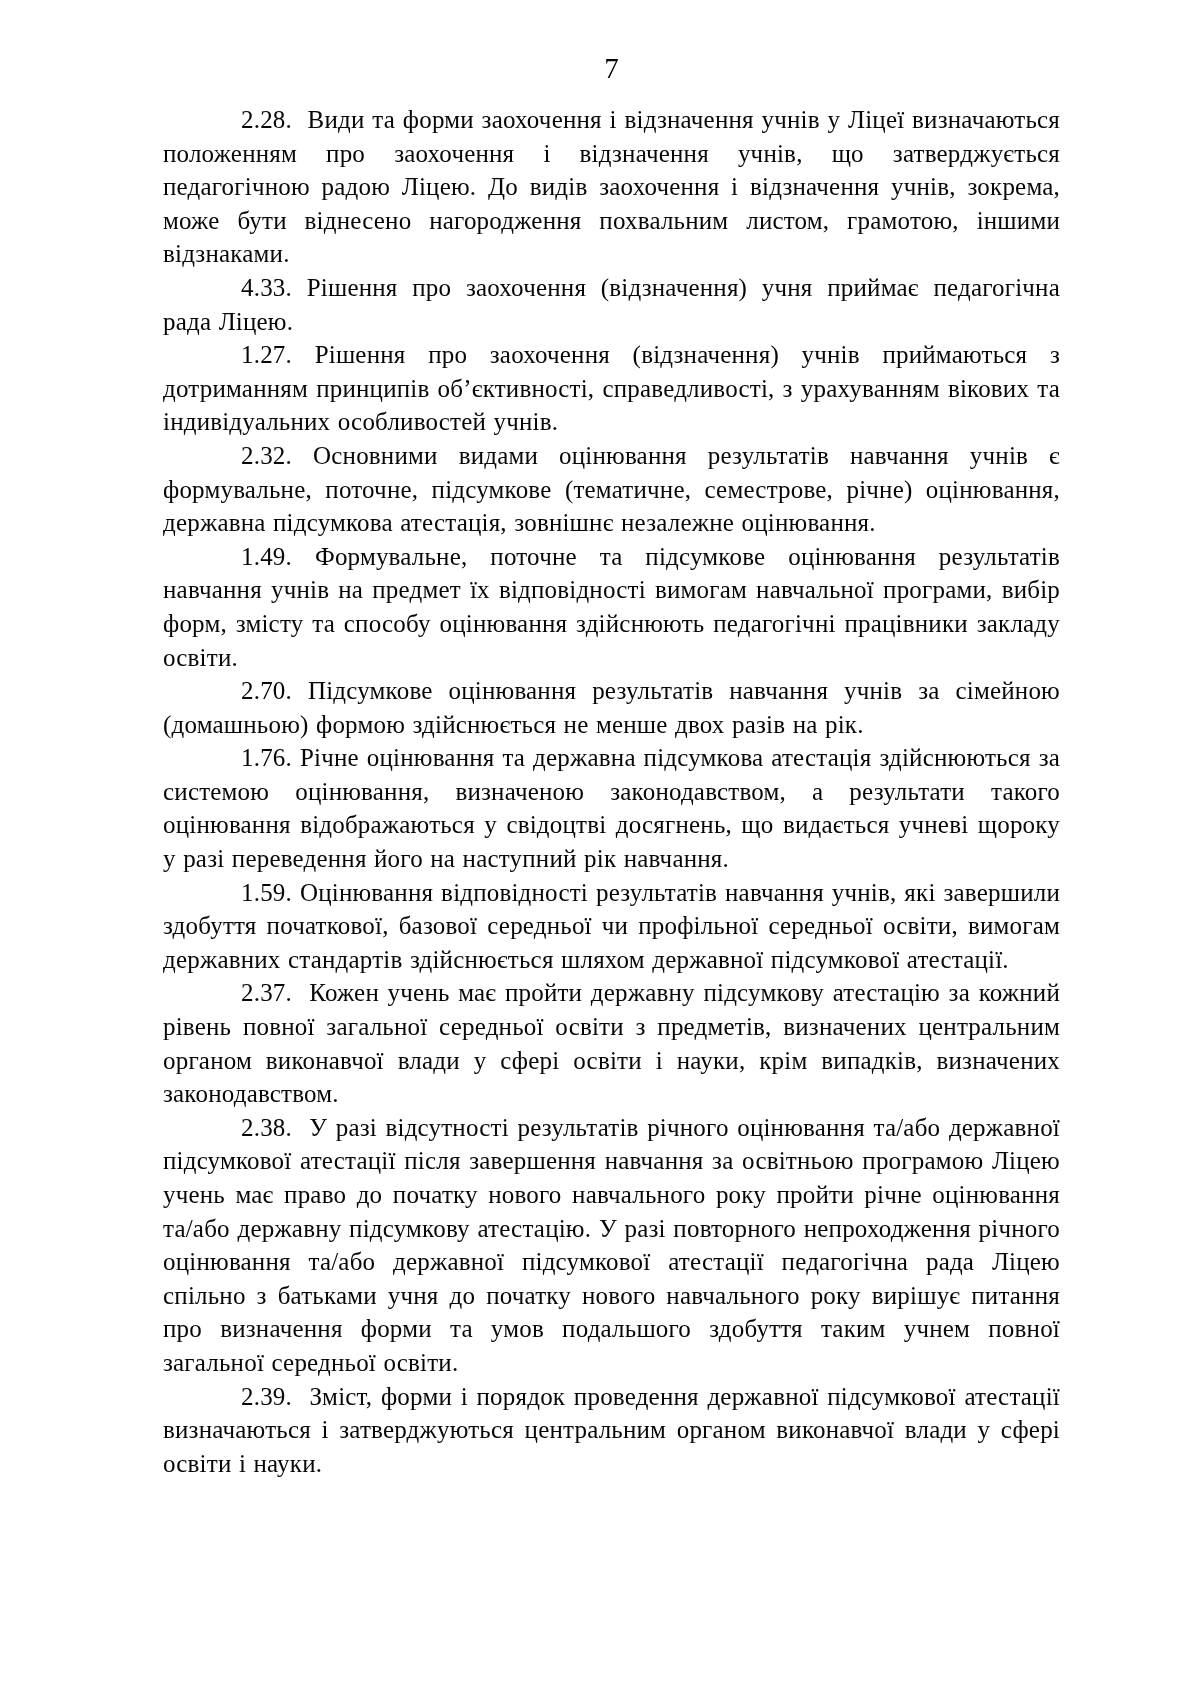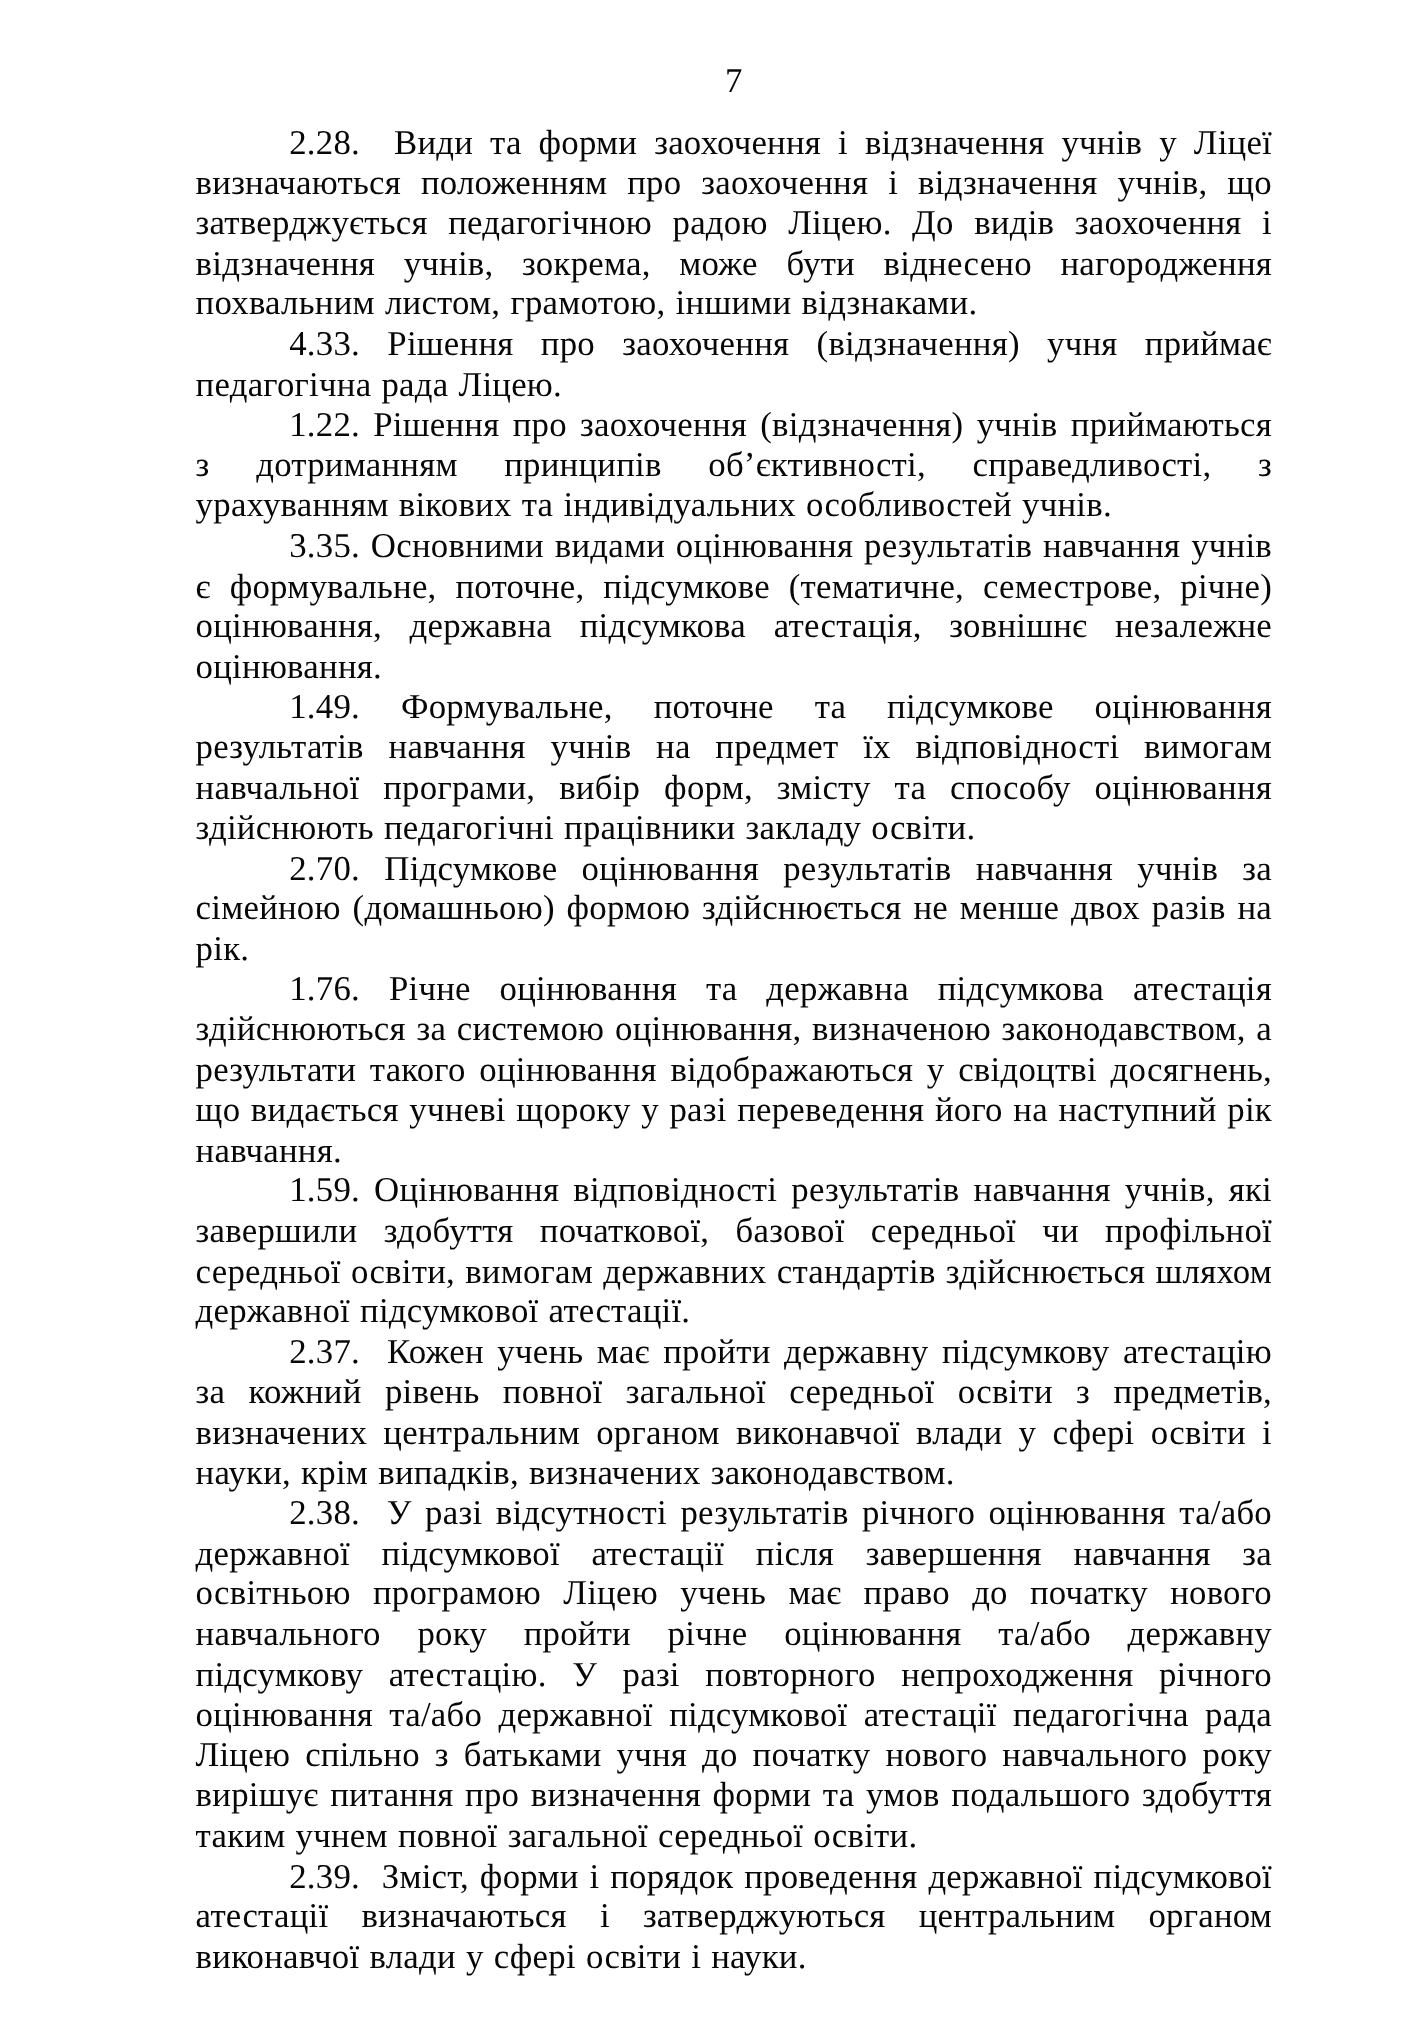--- a/index.html
+++ b/index.html
@@ -19,38 +19,38 @@
     overflow: hidden;
   }
   .page-number {
     text-align: center;
     font-size: 29px;
     line-height: 33px;
     margin: 0 0 18px 0;
   }
   .content p {
     margin: 0;
-    font-size: 29px;
+    font-size: 25px;
     line-height: 33.6px;
     text-align: justify;
     text-indent: 78px;
     word-spacing: 1px;
     letter-spacing: 0.2px;
   }
 </style>
 </head>
 <body>
 
 <div class="page">
   <div class="page-number">7</div>
   <div class="content">
       <p>2.28.&nbsp; Види та форми заохочення і відзначення учнів у Ліцеї визначаються положенням про заохочення і відзначення учнів, що затверджується педагогічною радою Ліцею. До видів заохочення і відзначення учнів, зокрема, може бути віднесено нагородження похвальним листом, грамотою, іншими відзнаками.</p>
       <p>4.33. Рішення про заохочення (відзначення) учня приймає педагогічна рада Ліцею.</p>
-      <p>1.22. Рішення про заохочення (відзначення) учнів приймаються з дотриманням принципів об’єктивності, справедливості, з урахуванням вікових та індивідуальних особливостей учнів.</p>
-      <p>3.35. Основними видами оцінювання результатів навчання учнів є формувальне, поточне, підсумкове (тематичне, семестрове, річне) оцінювання, державна підсумкова атестація, зовнішнє незалежне оцінювання.</p>
+      <p>1.27. Рішення про заохочення (відзначення) учнів приймаються з дотриманням принципів об’єктивності, справедливості, з урахуванням вікових та індивідуальних особливостей учнів.</p>
+      <p>2.32. Основними видами оцінювання результатів навчання учнів є формувальне, поточне, підсумкове (тематичне, семестрове, річне) оцінювання, державна підсумкова атестація, зовнішнє незалежне оцінювання.</p>
       <p>1.49. Формувальне, поточне та підсумкове оцінювання результатів навчання учнів на предмет їх відповідності вимогам навчальної програми, вибір форм, змісту та способу оцінювання здійснюють педагогічні працівники закладу освіти.</p>
       <p>2.70. Підсумкове оцінювання результатів навчання учнів за сімейною (домашньою) формою здійснюється не менше двох разів на рік.</p>
       <p>1.76. Річне оцінювання та державна підсумкова атестація здійснюються за системою оцінювання, визначеною законодавством, а результати такого оцінювання відображаються у свідоцтві досягнень, що видається учневі щороку у разі переведення його на наступний рік навчання.</p>
       <p>1.59. Оцінювання відповідності результатів навчання учнів, які завершили здобуття початкової, базової середньої чи профільної середньої освіти, вимогам державних стандартів здійснюється шляхом державної підсумкової атестації.</p>
       <p>2.37.&nbsp; Кожен учень має пройти державну підсумкову атестацію за кожний рівень повної загальної середньої освіти з предметів, визначених центральним органом виконавчої влади у сфері освіти і науки, крім випадків, визначених законодавством.</p>
       <p>2.38.&nbsp; У разі відсутності результатів річного оцінювання та/або державної підсумкової атестації після завершення навчання за освітньою програмою Ліцею учень має право до початку нового навчального року пройти річне оцінювання та/або державну підсумкову атестацію. У разі повторного непроходження річного оцінювання та/або державної підсумкової атестації педагогічна рада Ліцею спільно з батьками учня до початку нового навчального року вирішує питання про визначення форми та умов подальшого здобуття таким учнем повної загальної середньої освіти.</p>
       <p>2.39.&nbsp; Зміст, форми і порядок проведення державної підсумкової атестації визначаються і затверджуються центральним органом виконавчої влади у сфері освіти і науки.</p>
     </div>
 </div>
 

